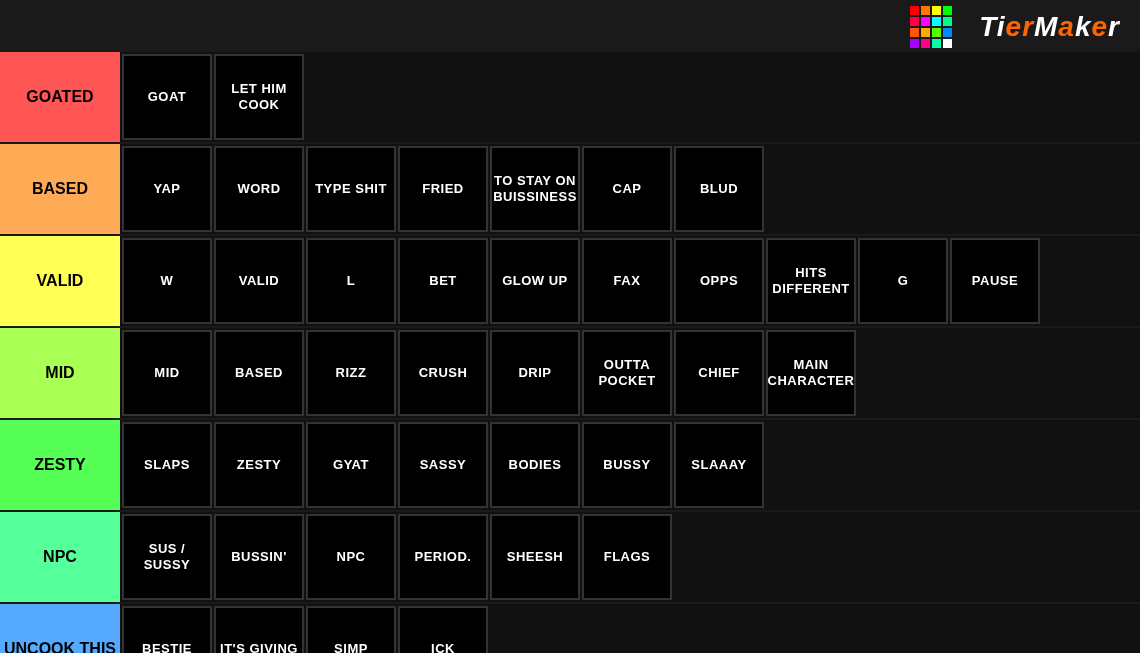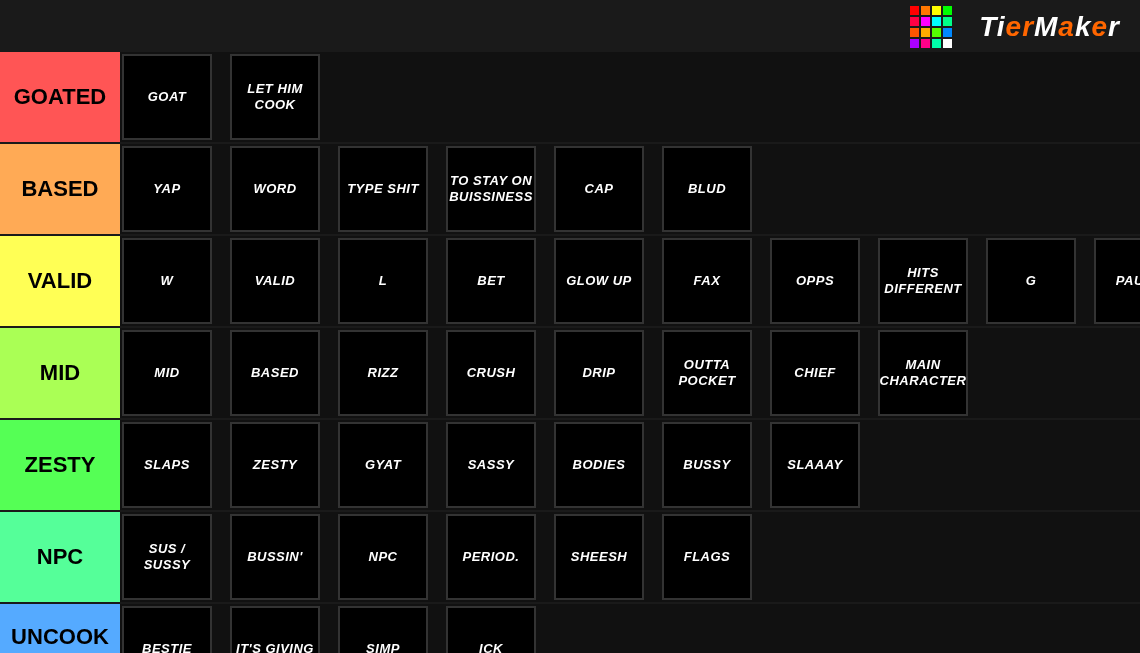--- a/index.html
+++ b/index.html
@@ -43,38 +43,37 @@
       min-height: 90px;
       border-bottom: 2px solid #1a1a1a;
     }
 
     .tier-label {
       width: 120px;
       min-width: 120px;
       display: flex;
       align-items: center;
       justify-content: center;
-      font-size: 22px;
+      font-size: 16px;
       font-weight: 900;
       color: black;
       text-align: center;
       padding: 4px;
       line-height: 1.1;
     }
 
     .tier-items {
       display: flex;
       flex-direction: row;
       flex-wrap: nowrap;
       flex: 1;
       background: #111;
-      gap: 18px;
+      gap: 2px;
       padding: 2px;
       align-items: flex-start;
-      font-style: italic;
     }
 
     .tier-item {
       width: 90px;
       min-width: 90px;
       min-height: 86px;
       background: #000;
       border: 2px solid #333;
       display: flex;
       align-items: center;
@@ -148,20 +147,21 @@
           <div class="tier-item">GOAT</div>
           <div class="tier-item">LET HIM COOK</div>
         </div>
       </div>
       <div class="tier-row">
         <div class="tier-label" style="background-color: rgb(255, 170, 85);">BASED</div>
         <div class="tier-items">
           <div class="tier-item">YAP</div>
           <div class="tier-item">WORD</div>
           <div class="tier-item">TYPE SHIT</div>
+          <div class="tier-item">FRIED</div>
           <div class="tier-item">TO STAY ON BUISSINESS</div>
           <div class="tier-item">CAP</div>
           <div class="tier-item">BLUD</div>
         </div>
       </div>
       <div class="tier-row">
         <div class="tier-label" style="background-color: rgb(255, 255, 85);">VALID</div>
         <div class="tier-items">
           <div class="tier-item">W</div>
           <div class="tier-item">VALID</div>

